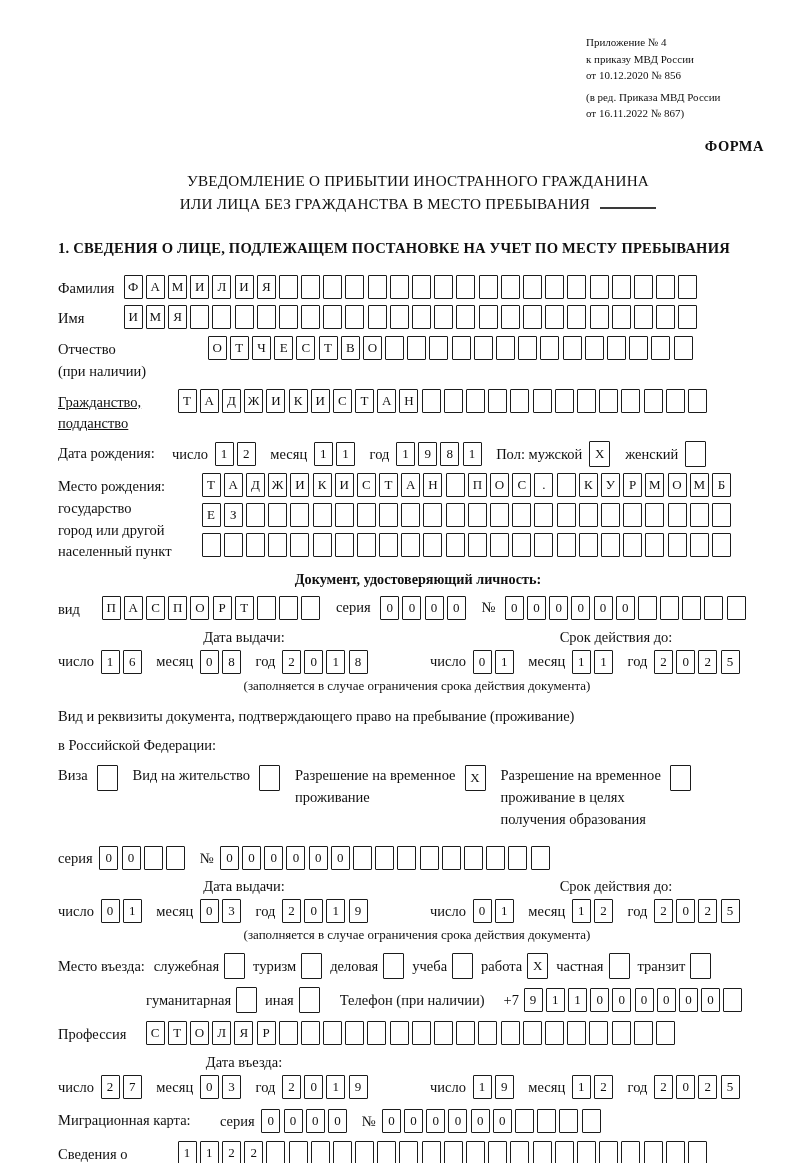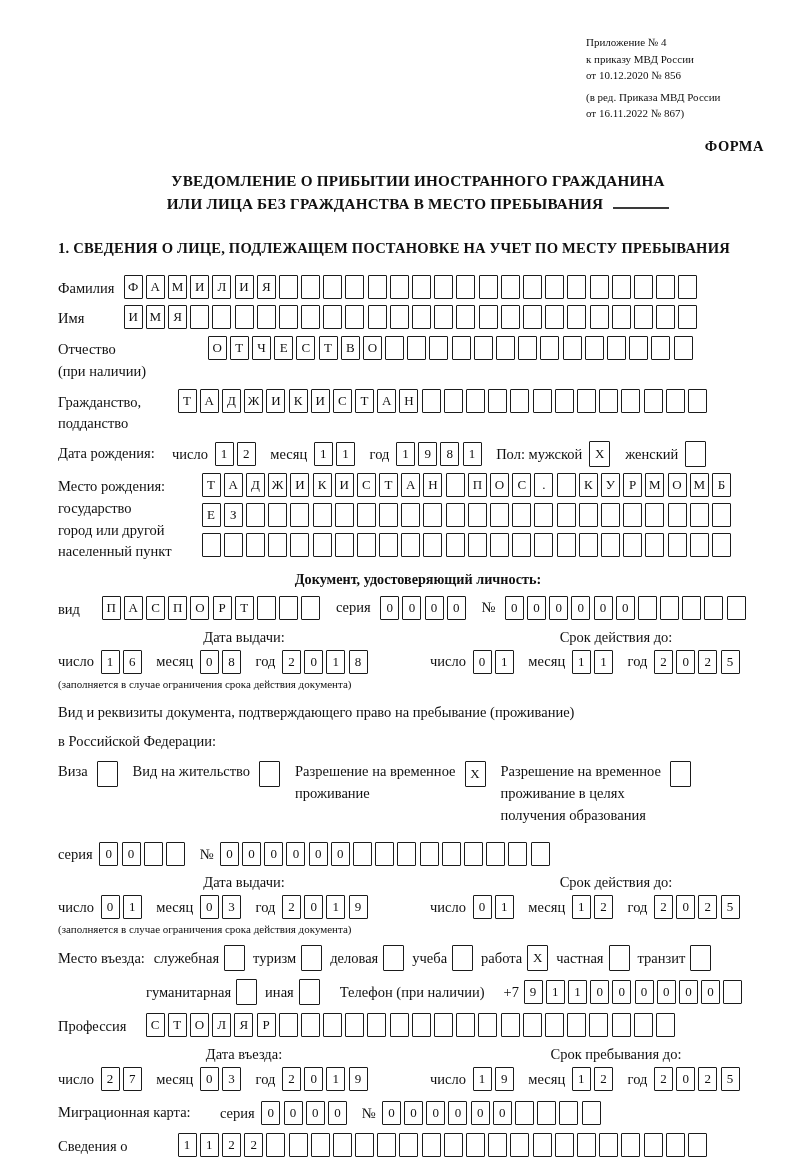--- a/index.html
+++ b/index.html
@@ -2,42 +2,42 @@
 <html><head>
 <meta charset="utf-8">
 <style>
   html,body{margin:0;padding:0;background:#fff;}
   .page{width:800px;min-height:1163px;box-sizing:border-box;padding:34px 22px 28px 58px;
         background:#fff;font-family:"Liberation Serif","DejaVu Serif",serif;
         font-size:14.5px;color:#101010;}
   .top-right{width:192px;margin-left:auto;font-size:11px;line-height:1.5;}
   .apx-line.rev{margin-top:5px;}
   .forma{text-align:right;padding-right:14px;font-weight:bold;font-size:14.5px;margin-top:16px;letter-spacing:.5px;}
-  .title{text-align:center;font-weight:bold;font-size:15.2px;margin-top:14px;line-height:1.55;letter-spacing:.2px;}
+  .title{text-align:center;font-weight:normal;font-size:15.2px;margin-top:14px;line-height:1.55;letter-spacing:.2px;}
   .blank{display:inline-block;width:56px;height:13px;border-bottom:2px solid #3a3a3a;margin-left:10px;}
   .sect{font-weight:bold;font-size:14.6px;margin:24px 0 18px;letter-spacing:.2px;white-space:nowrap;}
   .row{display:flex;align-items:flex-start;margin-bottom:6px;}
   .row.center{align-items:center;}
   .lab{padding-top:3px;line-height:1.5;flex:none;}
-  .w-sur{width:64px;} .w-pat{width:148px;} .w-cit{width:118px;} .w-place{width:142px;}
+  .w-sur{width:64px;} .w-pat{width:148px;} .w-cit{width:118px;text-decoration:underline;} .w-place{width:142px;}
   .w-vid{width:42px;} .w-prof{width:86px;} .w-mig{width:162px;} .w-birth{width:114px;}
   .cells{display:flex;flex:none;}
   .cell{width:17px;height:22px;border:1.6px solid #1b1b1b;border-radius:1px;margin:0 1.6px;
         display:flex;align-items:center;justify-content:center;font-size:13px;flex:none;background:#fff;}
   .cell.check{width:19px;height:24px;margin:0 2px;}
   .stack{display:flex;flex-direction:column;gap:6px;}
   .doc-heading{text-align:center;font-weight:bold;margin:8px 0 8px;font-size:14.2px;}
   .mid{margin:3px 8px 0 14px;flex:none;}
   .dates-titles{display:flex;margin-top:8px;gap:24px;}
   .dtl{width:372px;text-align:center;} .dtr{flex:1;text-align:center;}
   .daterow{display:flex;align-items:center;margin-top:4px;}
   .dgroup{display:flex;align-items:center;}
   .dgroup.left{width:372px;}
   .dlab{margin-right:5px;flex:none;} .dlab.m{margin-left:13px;}
-  .note{text-align:left;font-size:11px;margin:4px 2px 10px 0;}
+  .note{text-align:center;font-size:13px;margin:4px 2px 10px 0;}
   .res-line{margin-top:4px;line-height:1.7;}
   .optrow{display:flex;align-items:flex-start;margin:8px 0 16px;gap:13px;}
   .opt{display:flex;align-items:flex-start;gap:7px;}
   .optlab{line-height:1.5;} .optlab.center{text-align:left;}
   .purpose{display:flex;align-items:center;margin-bottom:8px;flex-wrap:nowrap;}
   .plab{margin:0 3px 0 6px;flex:none;}
   .plab.first{margin-left:0;}
   .indent{margin-left:88px;}
 </style>
 </head>
@@ -558,21 +558,20 @@
         <div class="cell"></div>
         <div class="cell"></div>
         <div class="cell"></div>
         <div class="cell"></div>
         <div class="cell"></div>
       </div>
   </div>
 
   <div class="dates-titles">
     <div class="dtl">Дата въезда:</div>
-    <div class="dtr">Срок пребывания до:</div>
   </div>
   <div class="daterow" style="margin-bottom:10px">
     <div class="dgroup left">
       <span class="dlab">число</span>
       <div class="cells">
           <div class="cell">2</div>
           <div class="cell">7</div>
         </div>
       <span class="dlab m">месяц</span>
       <div class="cells">

